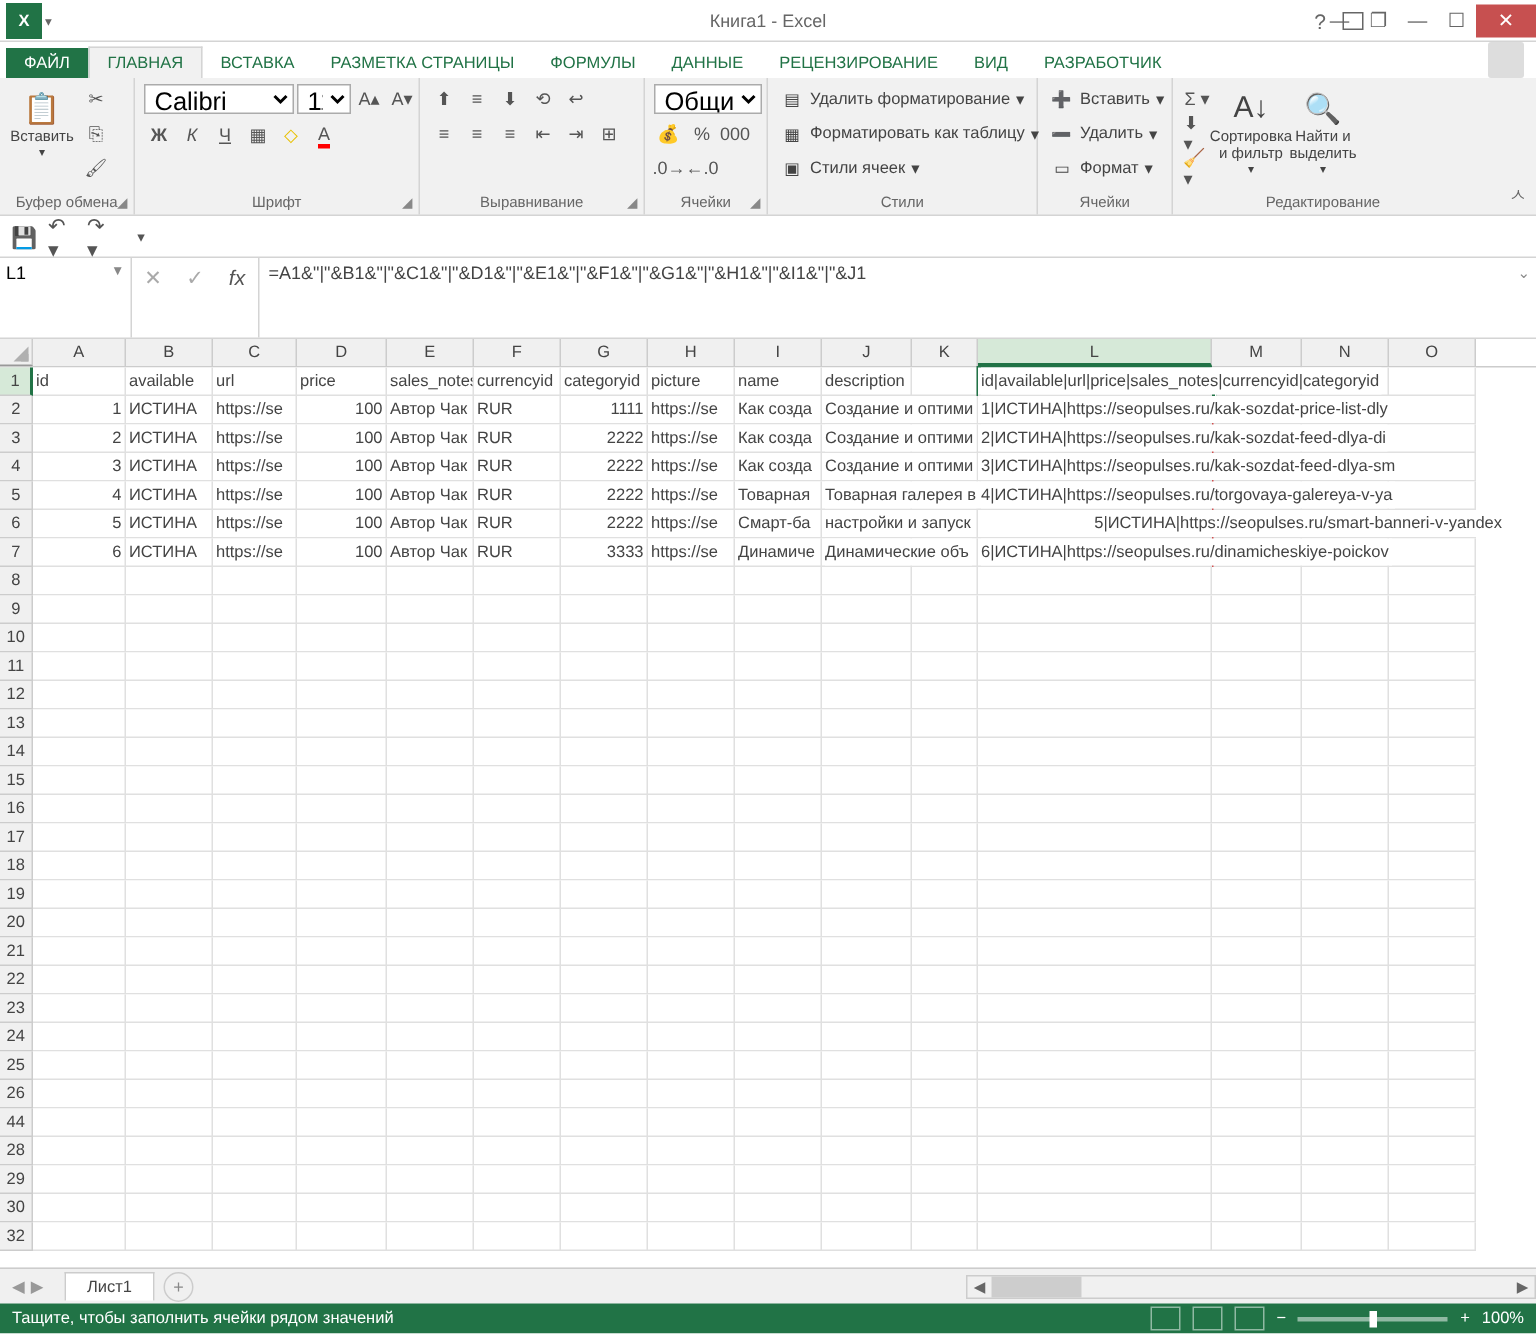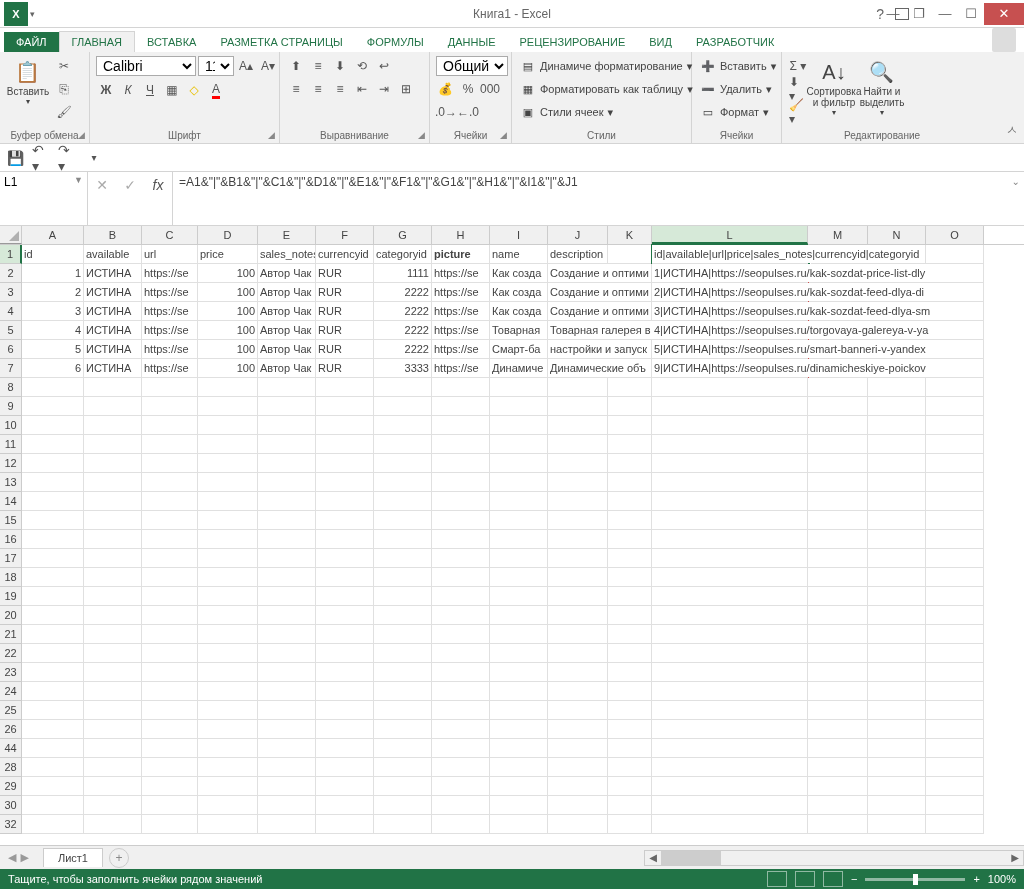--- a/index.html
+++ b/index.html
@@ -23,21 +23,21 @@
 .ribbon { height: 92px; background: #f1f1f1; border-bottom: 1px solid #d4d4d4; display: flex; position: relative; }
 .ribbon-group { border-right: 1px solid #d4d4d4; padding: 4px 6px 2px; display: flex; flex-direction: column; position: relative; }
 .ribbon-group .grp-label { position: absolute; bottom: 2px; left: 0; right: 0; text-align: center; font-size: 10px; color: #666; }
 .ribbon-group .grp-launcher { position: absolute; bottom: 3px; right: 4px; font-size: 9px; color: #888; }
 .ribbon-content { flex: 1; display: flex; gap: 4px; align-items: flex-start; }
 .rib-btn-large { display: flex; flex-direction: column; align-items: center; width: 44px; font-size: 10px; text-align: center; padding-top: 2px; }
 .rib-btn-large .ico { width: 28px; height: 28px; display: flex; align-items: center; justify-content: center; font-size: 20px; }
 .rib-col { display: flex; flex-direction: column; gap: 3px; }
 .rib-row { display: flex; gap: 2px; align-items: center; }
 .rib-mini { width: 20px; height: 20px; display: flex; align-items: center; justify-content: center; font-size: 12px; color: #555; border: 1px solid transparent; }
-select.rib-sel, input.rib-inp { height: 20px; font-size: 14px; border: 1px solid #ababab; background: #fff; padding: 0 2px; }
+select.rib-sel, input.rib-inp { height: 20px; font-size: 17px; border: 1px solid #ababab; background: #fff; padding: 0 2px; }
 .rib-item { display: flex; align-items: center; gap: 4px; font-size: 11px; height: 20px; padding: 0 2px; white-space: nowrap; }
 .rib-item .ico { width: 16px; height: 16px; display: flex; align-items: center; justify-content: center; }
 .ribbon-collapse { position: absolute; right: 6px; bottom: 4px; font-size: 12px; color: #666; }
 
 .qat { height: 28px; border-bottom: 1px solid #d4d4d4; display: flex; align-items: center; padding-left: 6px; gap: 6px; }
 .qat .q { width: 20px; height: 20px; display: flex; align-items: center; justify-content: center; color: #555; font-size: 14px; }
 
 .formula-bar { height: 54px; border-bottom: 1px solid #d4d4d4; display: flex; position: relative; }
 .name-box { width: 88px; border-right: 1px solid #d4d4d4; display: flex; align-items: flex-start; padding: 3px 4px; }
 .name-box input { width: 60px; border: none; font-size: 12px; outline: none; }
@@ -201,21 +201,21 @@
       </div>
     </div>
       </div>
     <div class="grp-label">Ячейки</div>
     <div class="grp-launcher">◢</div>
   </div>
 
   <div class="ribbon-group" style="width:180px">
     <div class="ribbon-content">
         <div class="rib-col">
-      <div class="rib-item"><span class="ico">▤</span><span>Динамиче форматирование</span> ▾</div>
+      <div class="rib-item"><span class="ico">▤</span><span>Удалить форматирование</span> ▾</div>
       <div class="rib-item"><span class="ico">▦</span><span>Форматировать как таблицу</span> ▾</div>
       <div class="rib-item"><span class="ico">▣</span><span>Стили ячеек</span> ▾</div>
     </div>
       </div>
     <div class="grp-label">Стили</div>
   </div>
 
   <div class="ribbon-group" style="width:90px">
     <div class="ribbon-content">
         <div class="rib-col">
@@ -293,21 +293,21 @@
   <div class="rows" id="rows">
       <div class="row">
         <div class="row-h sel">1</div>
         <div class="cell" style="width: 62px;">id</div>
         <div class="cell" style="width: 58px;">available</div>
         <div class="cell" style="width: 56px;">url</div>
         <div class="cell" style="width: 60px;">price</div>
         <div class="cell" style="width: 58px;">sales_notes</div>
         <div class="cell" style="width: 58px;">currencyid</div>
         <div class="cell" style="width: 58px;">categoryid</div>
-        <div class="cell" style="width: 58px; font-weight: bold;">picture</div>
+        <div class="cell" style="width: 58px;">picture</div>
         <div class="cell" style="width: 58px;">name</div>
         <div class="cell" style="width: 60px;">description</div>
         <div class="cell" style="width: 44px;"></div>
         <div class="cell overflow" style="width: 156px;">
           <span>id|available|url|price|sales_notes|currencyid|categoryid</span>
         </div>
         <div class="cell" style="width: 60px;"></div>
         <div class="cell" style="width: 58px;"></div>
         <div class="cell" style="width: 58px;"></div>
       </div>
@@ -407,21 +407,21 @@
         <div class="cell r" style="width: 60px;">100</div>
         <div class="cell" style="width: 58px;">Автор Чак</div>
         <div class="cell" style="width: 58px;">RUR</div>
         <div class="cell r" style="width: 58px;">2222</div>
         <div class="cell" style="width: 58px;">https://se</div>
         <div class="cell" style="width: 58px;">Смарт-ба</div>
         <div class="cell overflow" style="width: 60px;">
           <span>настройки и запуск</span>
         </div>
         <div class="cell" style="width: 44px;"></div>
-        <div class="cell overflow" style="width: 156px;">
+        <div class="cell overflow" style="width: 156px; text-align: center;">
           <span>5|ИСТИНА|https://seopulses.ru/smart-banneri-v-yandex</span>
         </div>
         <div class="cell" style="width: 60px;"></div>
         <div class="cell" style="width: 58px;"></div>
         <div class="cell" style="width: 58px;"></div>
       </div>
       <div class="row">
         <div class="row-h">7</div>
         <div class="cell r" style="width: 62px;">6</div>
         <div class="cell" style="width: 58px;">ИСТИНА</div>
@@ -430,21 +430,21 @@
         <div class="cell" style="width: 58px;">Автор Чак</div>
         <div class="cell" style="width: 58px;">RUR</div>
         <div class="cell r" style="width: 58px;">3333</div>
         <div class="cell" style="width: 58px;">https://se</div>
         <div class="cell" style="width: 58px;">Динамиче</div>
         <div class="cell overflow" style="width: 60px;">
           <span>Динамические объ</span>
         </div>
         <div class="cell" style="width: 44px;"></div>
         <div class="cell overflow" style="width: 156px;">
-          <span>9|ИСТИНА|https://seopulses.ru/dinamicheskiye-poickov</span>
+          <span>6|ИСТИНА|https://seopulses.ru/dinamicheskiye-poickov</span>
         </div>
         <div class="cell" style="width: 60px;"></div>
         <div class="cell" style="width: 58px;"></div>
         <div class="cell" style="width: 58px;"></div>
       </div>
       <div class="row">
         <div class="row-h">8</div>
         <div class="cell" style="width: 62px;"></div>
         <div class="cell" style="width: 58px;"></div>
         <div class="cell" style="width: 56px;"></div>

